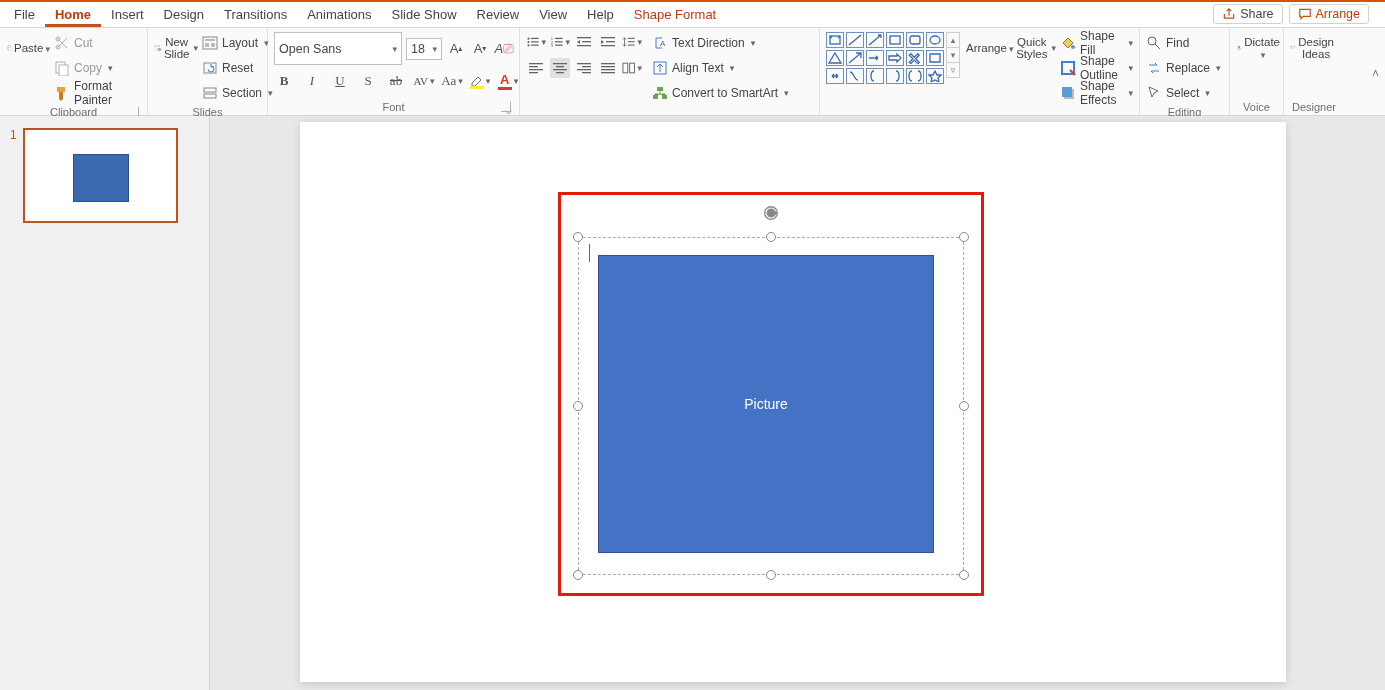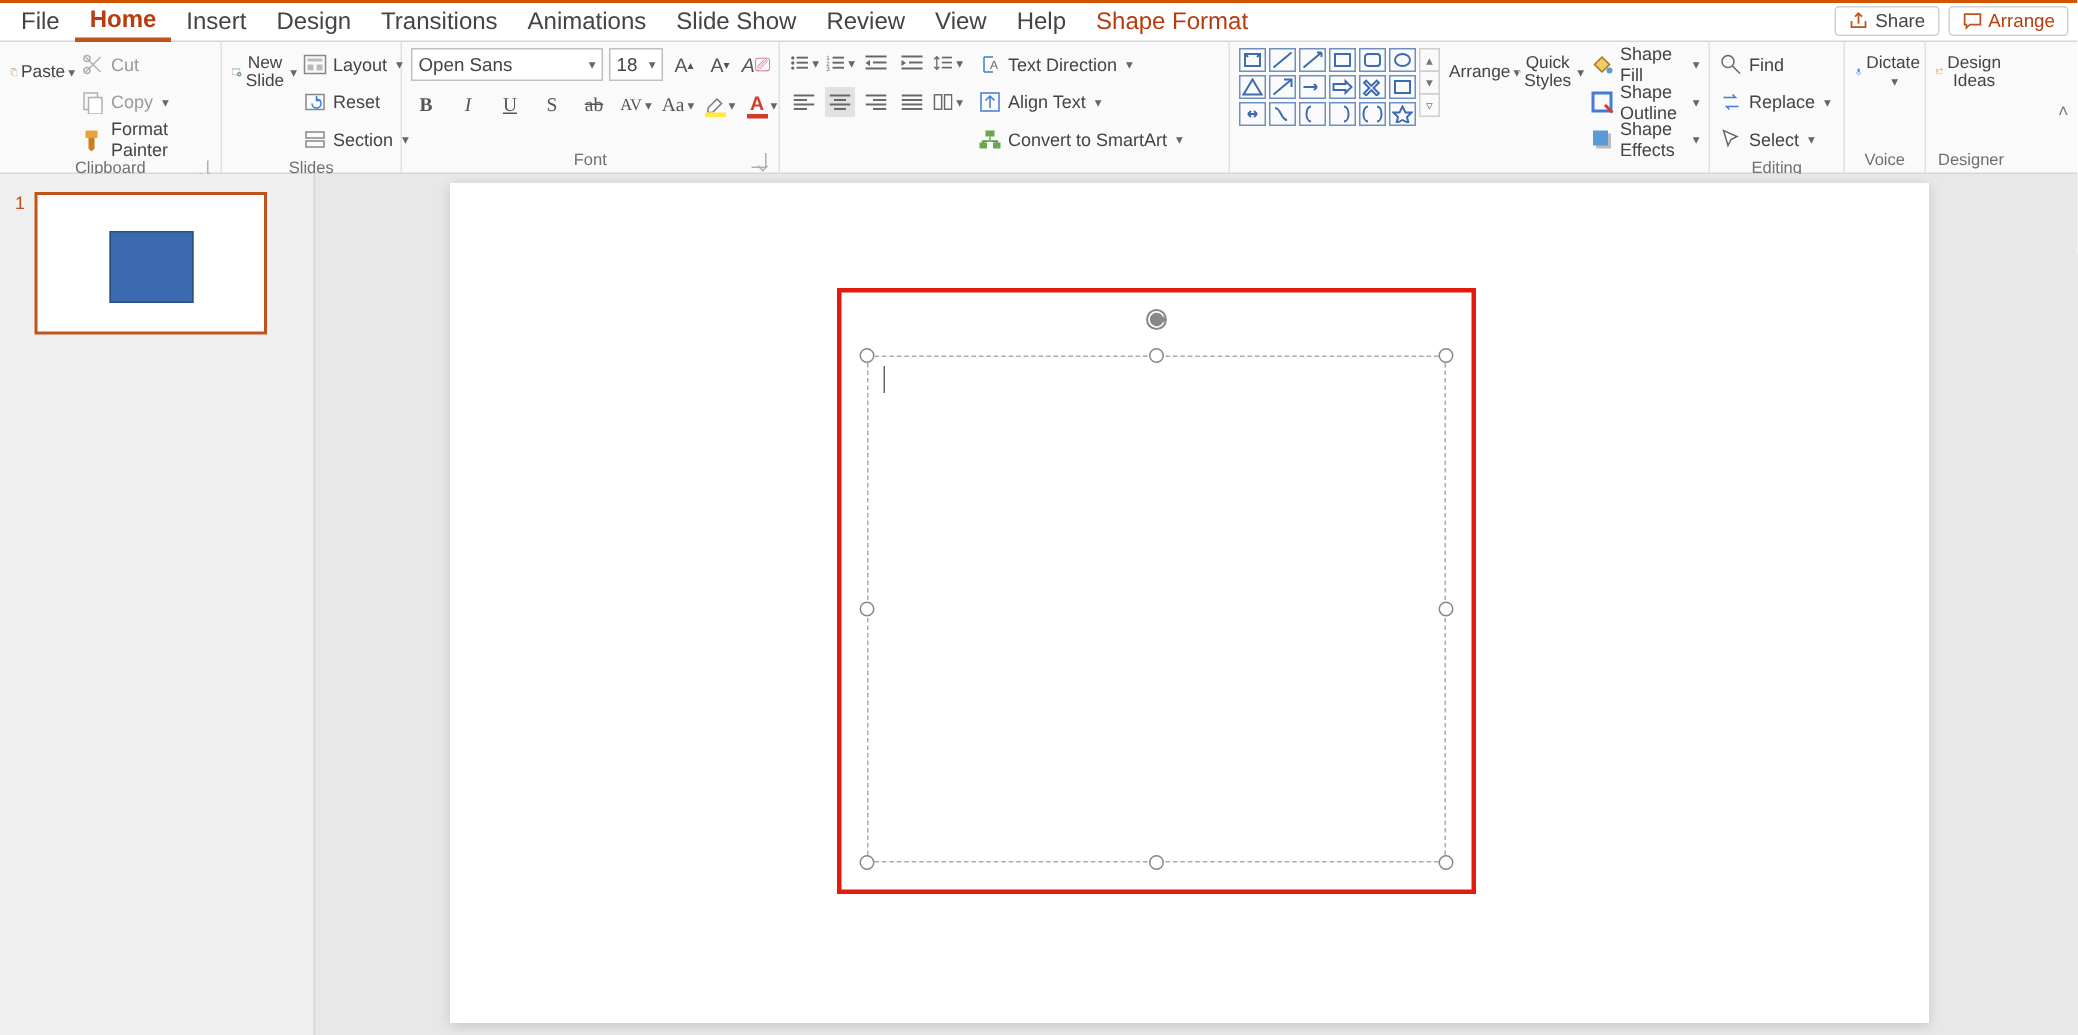--- a/index.html
+++ b/index.html
@@ -1,43 +1,43 @@
 <!DOCTYPE html>
 <html><head>
 <meta charset="utf-8">
 <style>
   * { box-sizing: border-box; margin: 0; padding: 0; font-family: "Segoe UI", Arial, sans-serif; }
   html, body { width: 1385px; height: 690px; background:#fff; overflow:hidden; font-size:12px; color:#444;}
   
   .orange-top { height:2px; background:#d35400; }
   
   .tabstrip { height:26px; display:flex; align-items:center; border-bottom:1px solid #d6d6d6; background:#fff; padding:0 4px; position:relative;}
-  .tabstrip .tab { padding:4px 10px; font-size:16px; cursor:default; color:#444; }
+  .tabstrip .tab { padding:4px 10px; font-size:13px; cursor:default; color:#444; }
   .tabstrip .tab.active { color:#b83c10; font-weight:600; border-bottom:3px solid #c0521a; padding-bottom:2px; }
   .tabstrip .tab.context { color:#b83c10; }
-  .tabstrip .right { position:absolute; right:6px; top:2px; display:flex; gap:6px;padding-left:45px;}
+  .tabstrip .right { position:absolute; right:16px; top:2px; display:flex; gap:6px;padding-left:45px;}
   .pillbtn { border:1px solid #d0d0d0; border-radius:3px; padding:2px 8px; font-size:12.5px; display:flex; align-items:center; gap:4px; color:#444; background:#fff;}
   .pillbtn.red { color:#b83c10; }
   .pillbtn svg { width:14px; height:14px; }
   
   .ribbon { height:88px; background:#fafafa; border-bottom:1px solid #d6d6d6; display:flex; position:relative;}
   .group { border-right:1px solid #e0e0e0; padding:4px 6px 2px 6px; display:flex; flex-direction:column; justify-content:space-between;}
   .group .body { display:flex; align-items:flex-start; gap:4px;}
   .group .label { text-align:center; font-size:11px; color:#6f6f6f; padding-top:2px; position:relative;}
   .dlg-launch { position:absolute; right:2px; bottom:1px; width:10px; height:10px; border:1px solid #b0b0b0; border-top:none; border-left:none;}
   .dlg-launch::after{content:""; position:absolute; right:-1px; bottom:-1px; width:4px; height:4px; border-right:1px solid #b0b0b0; border-bottom:1px solid #b0b0b0; transform:rotate(45deg) translate(1px,1px);} 
   .bigbtn { display:flex; flex-direction:row; align-items:center; justify-content:flex-start; width:44px; font-size:11.5px; color:#444; gap:2px; padding-top:2px;}
   .bigbtn .ic { width:28px; height:28px; display:flex; align-items:center; justify-content:center;}
   .bigbtn .txt { text-align:center; line-height:1.05;}
   .drop { font-size:9px; color:#666; margin-left:2px;}
   .row3 { display:flex; flex-direction:column; gap:3px; font-size:12px; color:#444;}
   .row3 .line { display:flex; align-items:center; gap:4px; height:22px;}
   .row3 .line svg, .row3 .line .ic { width:16px; height:16px; flex:none;}
   .ic svg { width:100%; height:100%; }
-  .fontbox { width:128px; height:22px; border:1px solid #bfbfbf; background:#fff; padding:2px 4px; font-size:12.5px; display:flex; align-items:center; justify-content:space-between;}
+  .fontbox { width:128px; height:33px; border:1px solid #bfbfbf; background:#fff; padding:2px 4px; font-size:12.5px; display:flex; align-items:center; justify-content:space-between;}
   .sizebox { width:36px; height:22px; border:1px solid #bfbfbf; background:#fff; padding:2px 4px; font-size:12.5px; display:flex; align-items:center; justify-content:space-between;}
   .minibtn { width:20px; height:20px; display:flex; align-items:center; justify-content:center; font-size:13px; color:#555;}
   .font-row { display:flex; align-items:center; gap:4px;}
   .font-row2 { display:flex; align-items:center; gap:8px; padding-top:6px;}
   .font-row2 .minibtn{ font-family:"Times New Roman",serif; }
   .shape-gallery { display:grid; grid-template-columns:repeat(6,18px); grid-template-rows:repeat(3,16px); gap:2px;}
   .shape-gallery .gi{ border:1px solid #6f8fbf; width:18px; height:16px; display:flex; align-items:center; justify-content:center;}
   .shape-gallery .gi svg{ width:14px; height:12px; stroke:#3b6ab0; fill:none; stroke-width:1.3;}
   .gallery-ctl{ display:flex; flex-direction:column; margin-left:2px;}
   .gallery-ctl div{ width:14px; height:16px; border:1px solid #cfcfcf; display:flex; align-items:center; justify-content:center; font-size:9px; color:#777; margin-bottom:-1px;}
@@ -597,15 +597,18 @@
         <div class="cursor-line"></div>
         <div class="handle h-tl"></div>
         <div class="handle h-t"></div>
         <div class="handle h-tr"></div>
         <div class="handle h-l"></div>
         <div class="handle h-r"></div>
         <div class="handle h-bl"></div>
         <div class="handle h-b"></div>
         <div class="handle h-br"></div>
       </div>
+      <div class="blue-shape">
+        <span>Picture</span>
+      </div>
     </div>
   </div>
 </div>
 
 </body></html>

